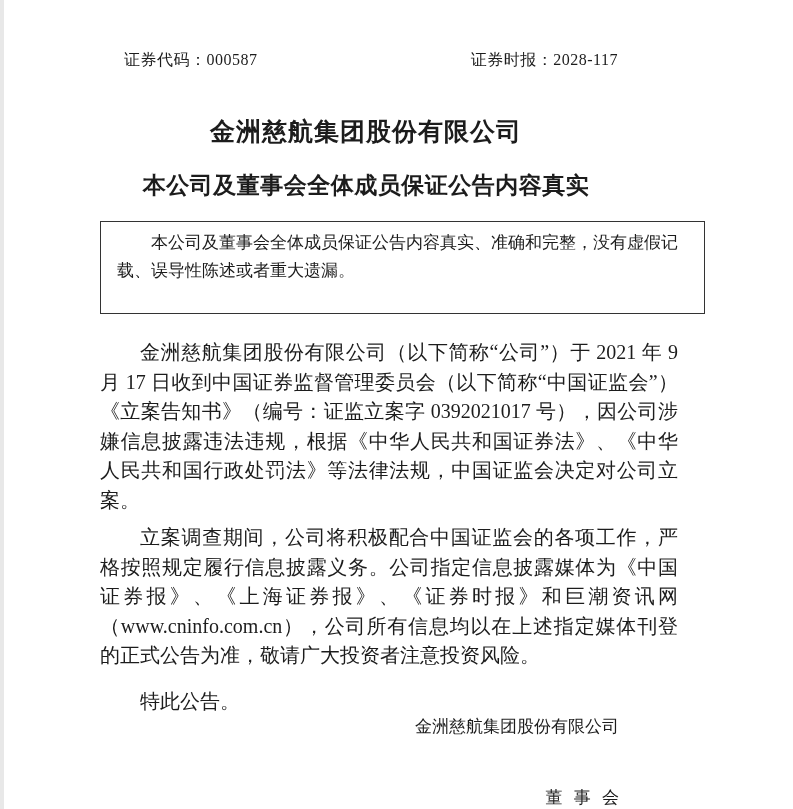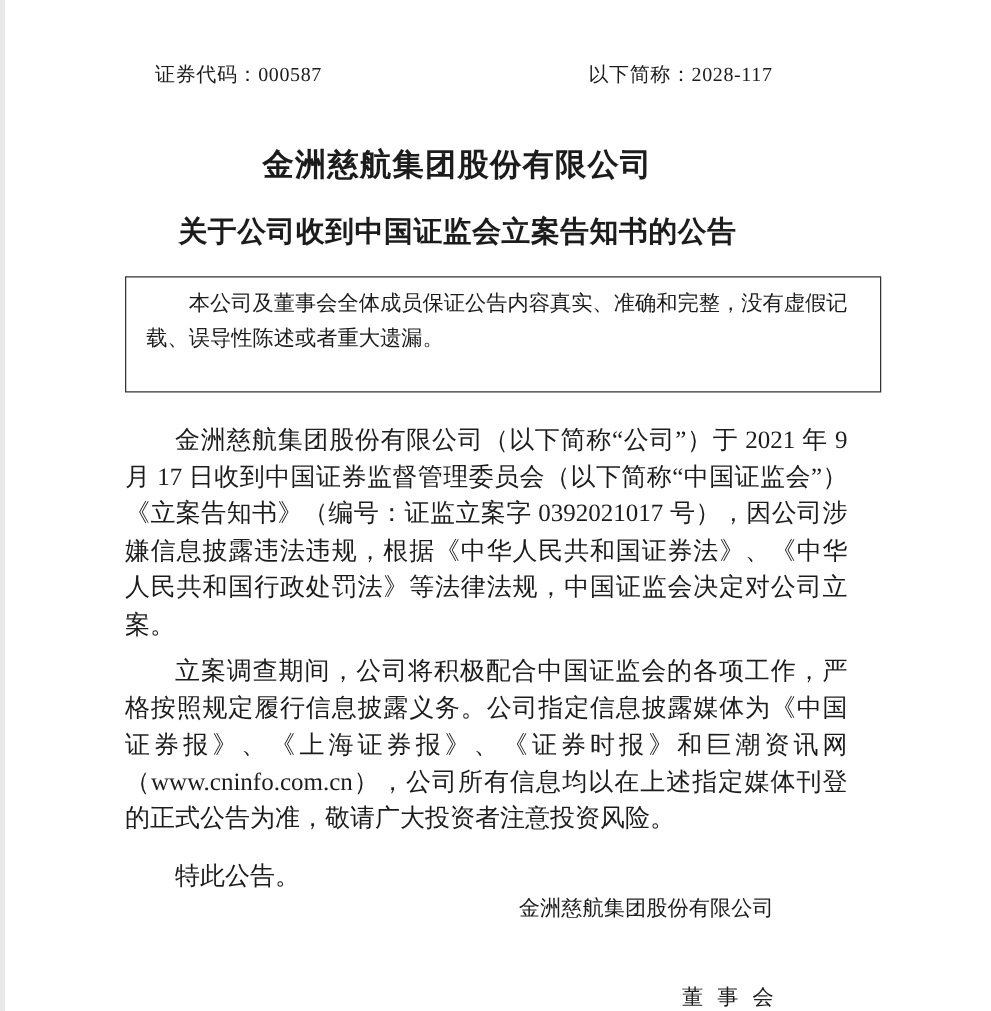--- a/index.html
+++ b/index.html
@@ -77,25 +77,25 @@
   .signature .sig-date { padding-right: 13px; text-decoration: underline; }
 </style>
 </head>
 <body>
 
 <div class="page">
   <div class="left-strip"></div>
 
   <div class="header-row">
     <span class="header-item"><span>证券代码：</span><span>000587</span></span>
-    <span class="header-item"><span>以下简称：</span><span>2028-117</span></span>
+    <span class="header-item"><span>证券时报：</span><span>2028-117</span></span>
   </div>
 
   <h1 class="doc-title">金洲慈航集团股份有限公司</h1>
-  <h2 class="doc-subtitle">关于公司收到中国证监会立案告知书的公告</h2>
+  <h2 class="doc-subtitle">本公司及董事会全体成员保证公告内容真实</h2>
 
   <div class="disclaimer-box">
     <p>本公司及董事会全体成员保证公告内容真实、准确和完整，没有虚假记载、误导性陈述或者重大遗漏。</p>
   </div>
 
   <div class="doc-body">
     <p>金洲慈航集团股份有限公司（以下简称“公司”）于 2021 年 9 月 17 日收到中国证券监督管理委员会（以下简称“中国证监会”）《立案告知书》（编号：证监立案字 0392021017 号），因公司涉嫌信息披露违法违规，根据《中华人民共和国证券法》、《中华人民共和国行政处罚法》等法律法规，中国证监会决定对公司立案。</p>
     <p>立案调查期间，公司将积极配合中国证监会的各项工作，严格按照规定履行信息披露义务。公司指定信息披露媒体为《中国证券报》、《上海证券报》、《证券时报》和巨潮资讯网（www.cninfo.com.cn），公司所有信息均以在上述指定媒体刊登的正式公告为准，敬请广大投资者注意投资风险。</p>
     <p class="closing">特此公告。</p>
   </div>

